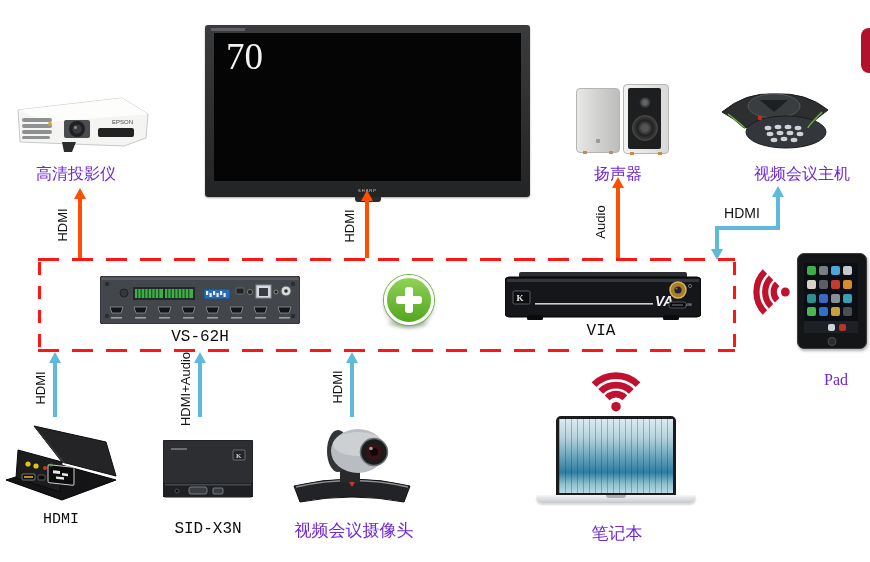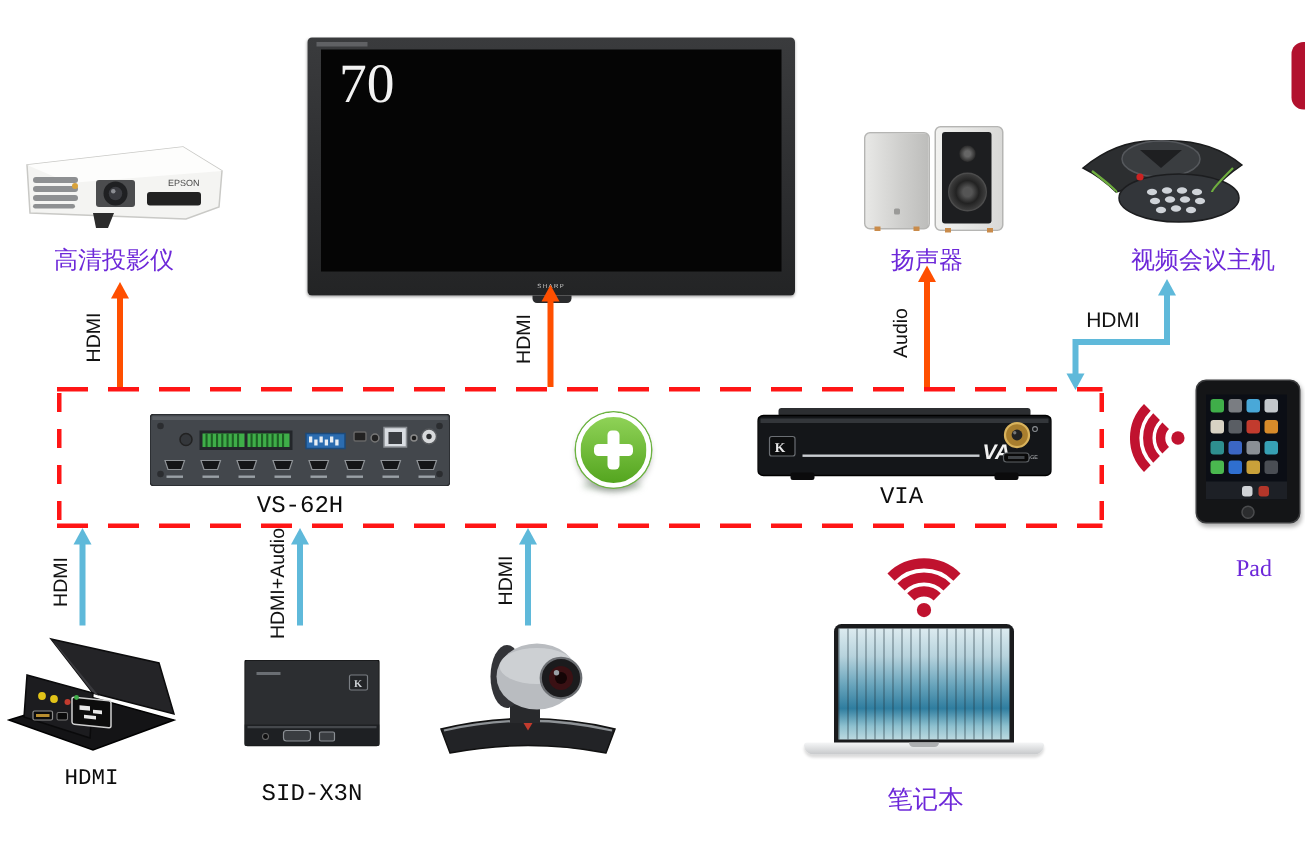--- a/index.html
+++ b/index.html
@@ -390,20 +390,21 @@
     <polygon points="63,58 69,58 66,63" fill="#c23b2e"></polygon>
     <rect x="54" y="42" width="20" height="16" fill="#28292c"></rect>
     <ellipse cx="52" cy="27" rx="11" ry="21" fill="#333438"></ellipse>
     <ellipse cx="72" cy="27" rx="27" ry="22" fill="#b9bcc0"></ellipse>
     <ellipse cx="72" cy="20" rx="25" ry="12" fill="#d5d8db" opacity="0.7"></ellipse>
     <circle cx="88" cy="28" r="13.5" fill="#1b1b1d" stroke="#6c6f73" stroke-width="1.5"></circle>
     <circle cx="88" cy="28" r="8" fill="#3a1114"></circle>
       <circle cx="88" cy="28" r="4" fill="#140506"></circle>
     <circle cx="85" cy="24.5" r="1.8" fill="#9aa0a6"></circle>
   </svg>
+  <div class="cn" style="left:354px;top:530px;font-size:17px;">视频会议摄像头</div>
 
   <div class="laptop">
     <div class="lap-screen">
         <div class="lap-img"></div>
       </div>
     <div class="lap-base"></div>
     <div class="lap-notch"></div>
   </div>
   <div class="cn" style="left:617px;top:533px;font-size:17px;">笔记本</div>
 

